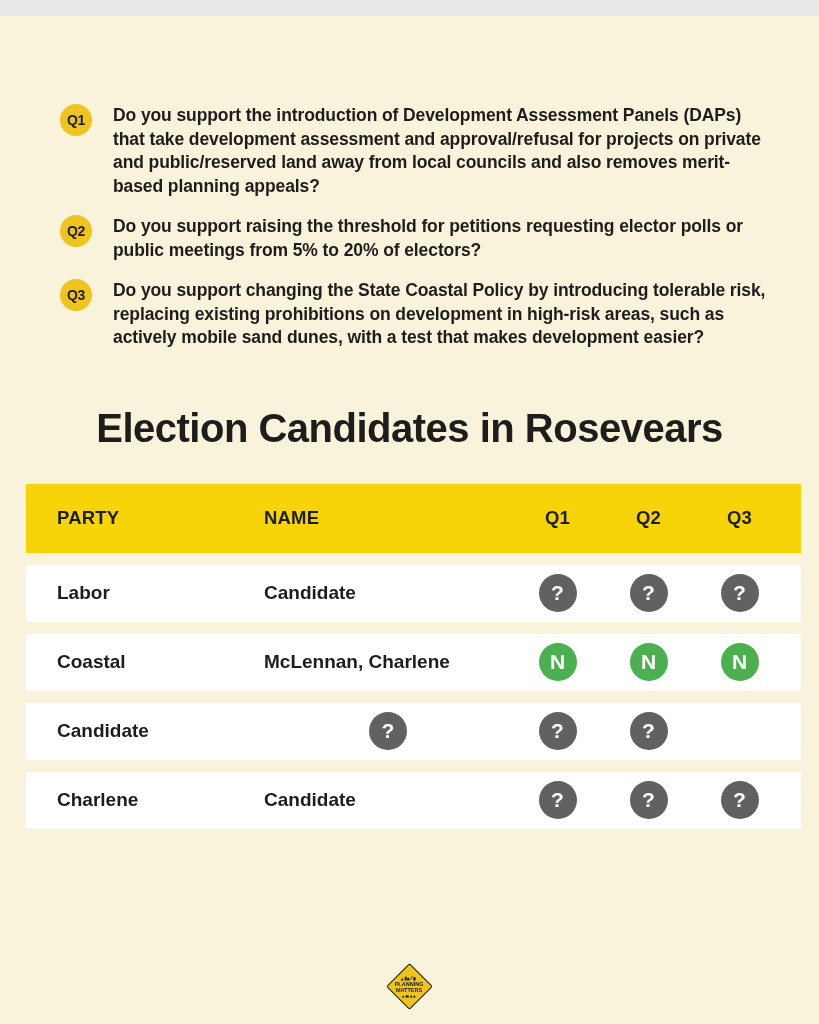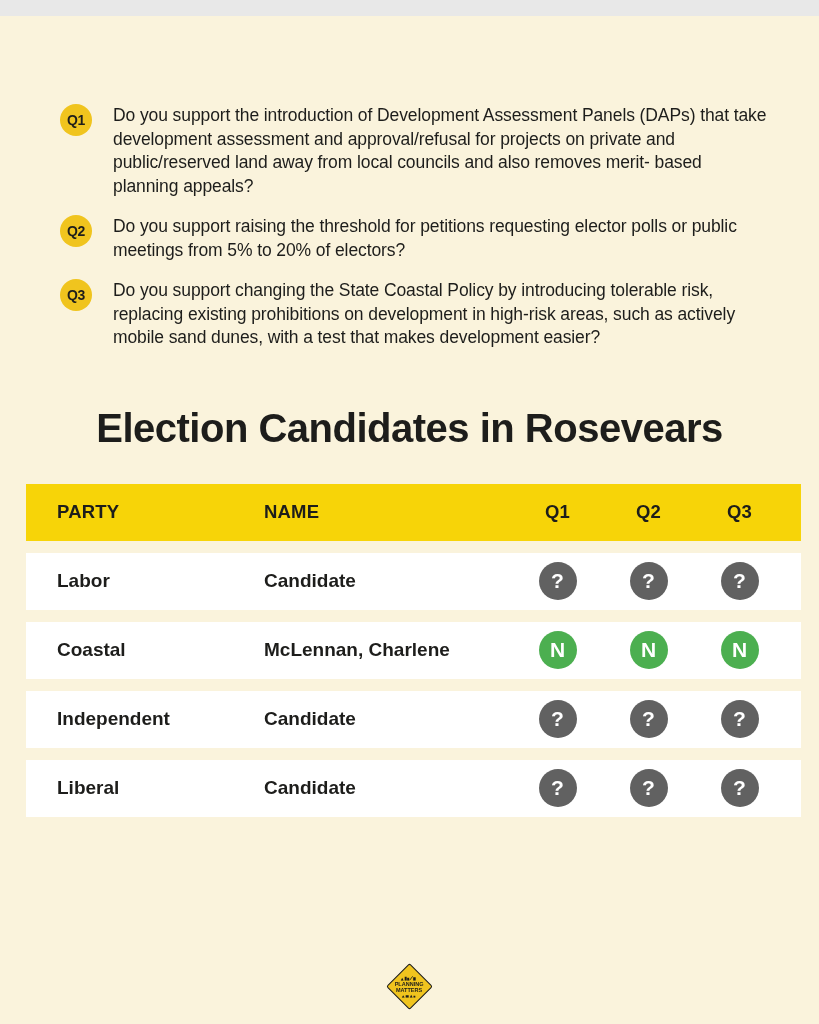--- a/index.html
+++ b/index.html
@@ -45,21 +45,21 @@
     font-size: 14px;
     font-weight: bold;
     display: flex;
     align-items: center;
     justify-content: center;
     letter-spacing: -0.3px;
   }
   .q-text {
     font-size: 17.5px;
     line-height: 23.5px;
-    font-weight: normal;
+    font-weight: bold;
     max-width: 662px;
     letter-spacing: -0.1px;
   }
 
   
   .table-title {
     margin-top: 56px;
     text-align: center;
     font-size: 40px;
     font-weight: bold;
@@ -73,21 +73,21 @@
   }
   .t-row {
     display: grid;
     grid-template-columns: 207px 1fr 91px 91px 91px;
     align-items: center;
     padding-left: 31px;
     padding-right: 16px;
   }
   .t-header {
     background: var(--accent-yellow);
-    height: 57px;
+    height: 69px;
     font-size: 18.5px;
     font-weight: bold;
     letter-spacing: 0.2px;
   }
   .t-header .q-col { text-align: center; }
   .t-body-row {
     background: var(--row-white);
     height: 57px;
     margin-top: 12px;
     font-size: 19px;
@@ -205,35 +205,34 @@
         </div>
       <div class="q-col">
           <span class="answer-circle no">N</span>
         </div>
       <div class="q-col">
           <span class="answer-circle no">N</span>
         </div>
     </div>
 
     <div class="t-row t-body-row">
-      <div>Independent</div>
       <div>Candidate</div>
       <div class="q-col">
           <span class="answer-circle unknown">?</span>
         </div>
       <div class="q-col">
           <span class="answer-circle unknown">?</span>
         </div>
       <div class="q-col">
           <span class="answer-circle unknown">?</span>
         </div>
     </div>
 
     <div class="t-row t-body-row">
-      <div>Liberal</div>
+      <div>Charlene</div>
       <div>Candidate</div>
       <div class="q-col">
           <span class="answer-circle unknown">?</span>
         </div>
       <div class="q-col">
           <span class="answer-circle unknown">?</span>
         </div>
       <div class="q-col">
           <span class="answer-circle unknown">?</span>
         </div>

